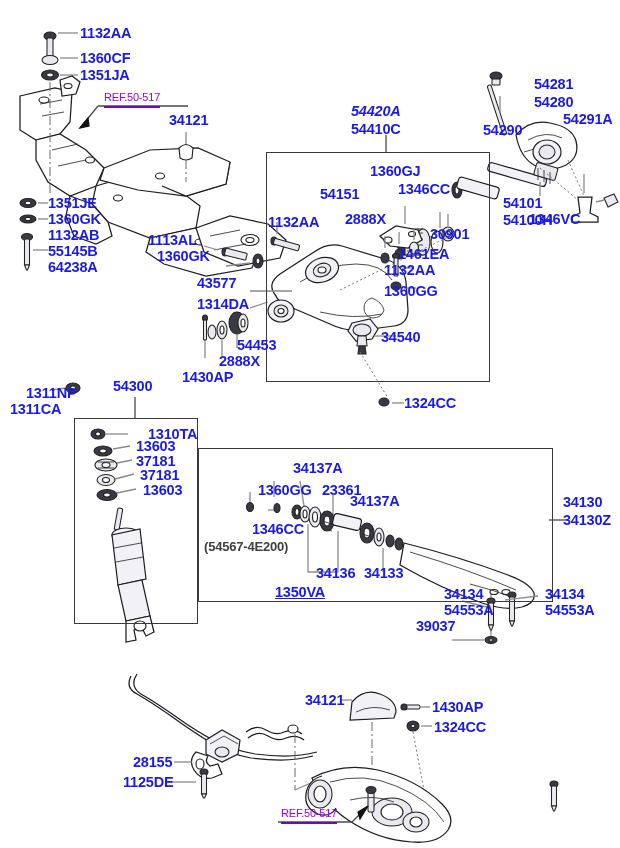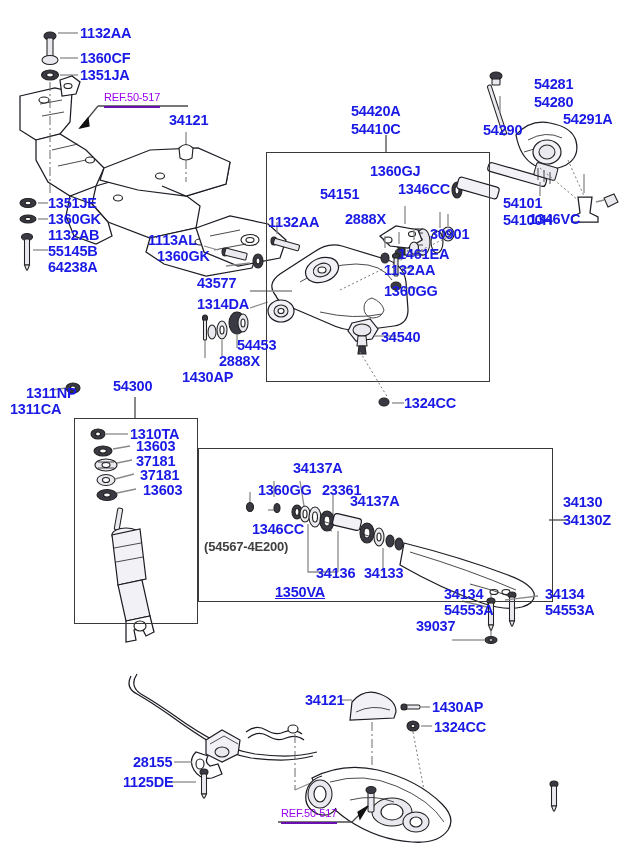--- a/index.html
+++ b/index.html
@@ -393,21 +393,21 @@
   <div class="lbl" style="left:80px;top:50px;">1360CF</div>
   <div class="lbl" style="left:80px;top:67px;">1351JA</div>
   <div class="lbl ref" style="left:104px;top:89px;">REF.50-517</div>
   <div class="lbl" style="left:169px;top:112px;">34121</div>
   <div class="lbl" style="left:48px;top:195px;">1351JE</div>
   <div class="lbl" style="left:48px;top:211px;">1360GK</div>
   <div class="lbl" style="left:48px;top:227px;">1132AB</div>
   <div class="lbl" style="left:48px;top:243px;">55145B</div>
   <div class="lbl" style="left:48px;top:259px;">64238A</div>
 
-  <div class="lbl" style="left:351px;top:103px;">54420A</div>
+  <div class="lbl" style="left:351px;top:103px;font-style:italic;">54420A</div>
   <div class="lbl" style="left:351px;top:121px;">54410C</div>
   <div class="lbl" style="left:370px;top:163px;">1360GJ</div>
   <div class="lbl" style="left:398px;top:181px;">1346CC</div>
   <div class="lbl" style="left:320px;top:186px;">54151</div>
   <div class="lbl" style="left:345px;top:211px;">2888X</div>
   <div class="lbl" style="left:430px;top:226px;">30901</div>
   <div class="lbl" style="left:398px;top:246px;">1461EA</div>
   <div class="lbl" style="left:384px;top:262px;">1132AA</div>
   <div class="lbl" style="left:384px;top:283px;">1360GG</div>
   <div class="lbl" style="left:148px;top:232px;">1113AL</div>
@@ -425,21 +425,21 @@
   <div class="lbl" style="left:534px;top:94px;">54280</div>
   <div class="lbl" style="left:563px;top:111px;">54291A</div>
   <div class="lbl" style="left:483px;top:122px;">54290</div>
   <div class="lbl" style="left:529px;top:175px;margin-top:36px;">1346VC</div>
   <div class="lbl" style="left:503px;top:195px;">54101</div>
   <div class="lbl" style="left:503px;top:212px;">54100H</div>
 
   <div class="lbl" style="left:113px;top:378px;">54300</div>
   <div class="lbl" style="left:26px;top:385px;">1311NP</div>
   <div class="lbl" style="left:10px;top:401px;">1311CA</div>
-  <div class="lbl" style="left:130px;top:426px;">1310TA</div>
+  <div class="lbl" style="left:148px;top:426px;">1310TA</div>
   <div class="lbl" style="left:136px;top:438px;">13603</div>
   <div class="lbl" style="left:136px;top:453px;">37181</div>
   <div class="lbl" style="left:140px;top:467px;">37181</div>
   <div class="lbl" style="left:143px;top:482px;">13603</div>
 
   <div class="lbl" style="left:293px;top:460px;">34137A</div>
   <div class="lbl" style="left:258px;top:482px;">1360GG</div>
   <div class="lbl" style="left:322px;top:482px;">23361</div>
   <div class="lbl" style="left:350px;top:493px;">34137A</div>
   <div class="lbl" style="left:252px;top:521px;">1346CC</div>

